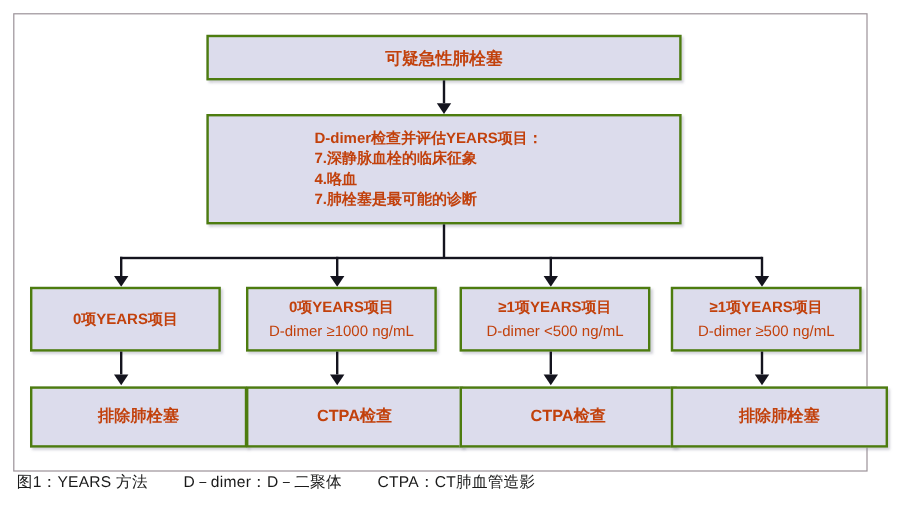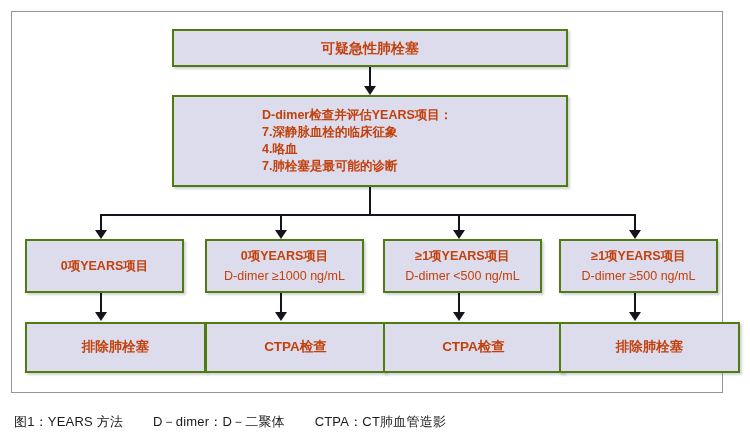--- a/index.html
+++ b/index.html
@@ -123,21 +123,21 @@
     height: 0;
     border-left: 6px solid transparent;
     border-right: 6px solid transparent;
     border-top: 9px solid #14141e;
   }
 
   
   .caption {
     position: absolute;
     left: 14px;
-    top: 413px;
+    top: 393px;
     width: 720px;
     font-size: 13px;
     color: #1a1a1a;
     white-space: nowrap;
     letter-spacing: 0.2px;
   }
   .caption .seg { margin-right: 26px; }
 </style>
 </head>
 <body>

